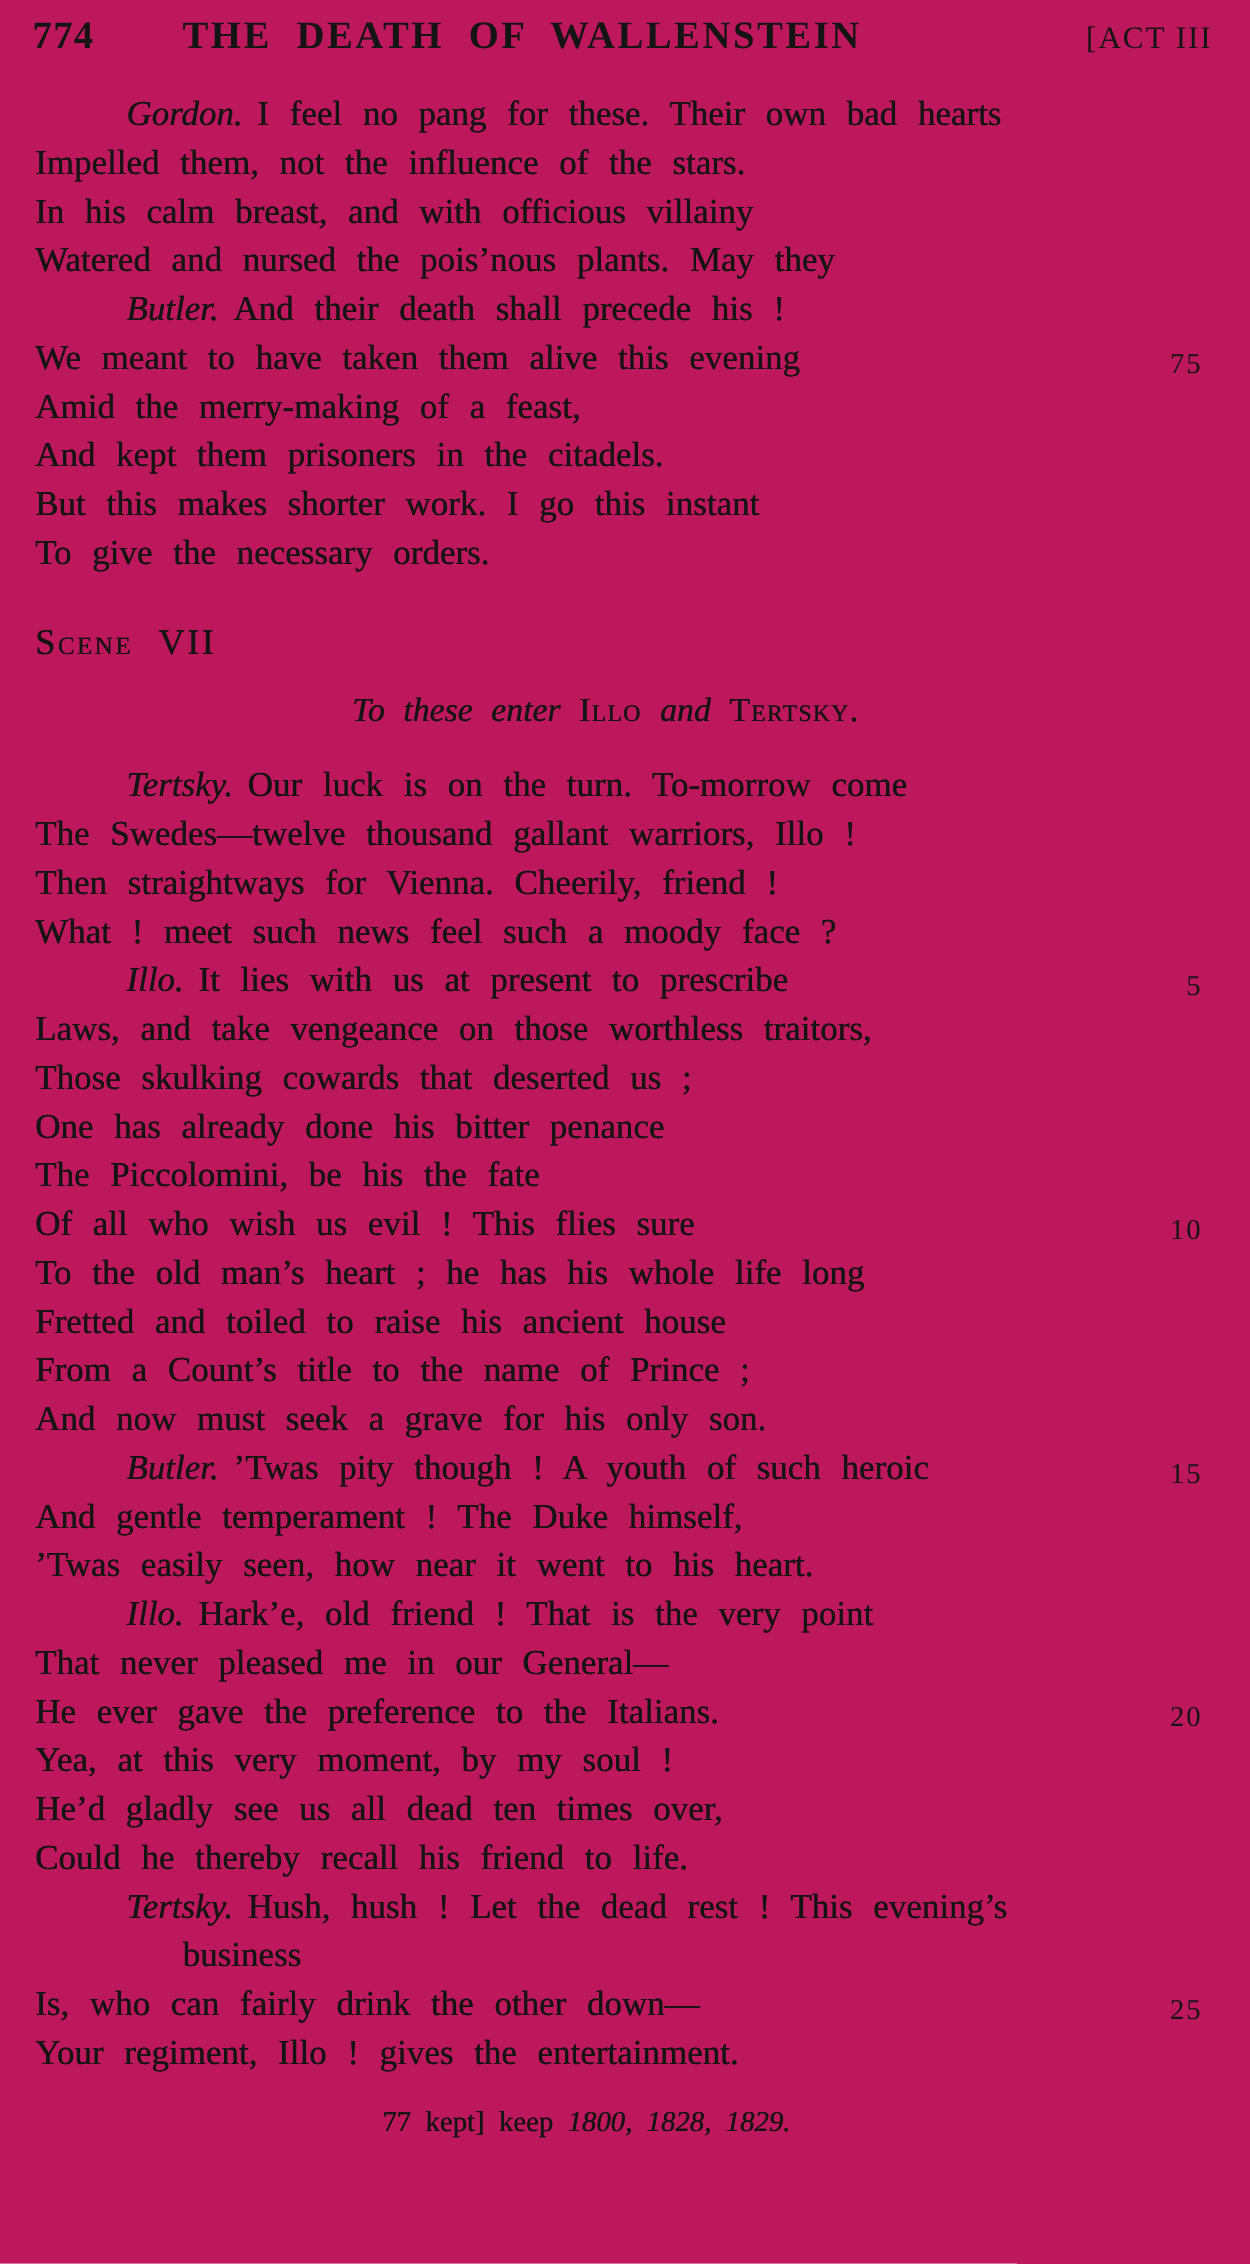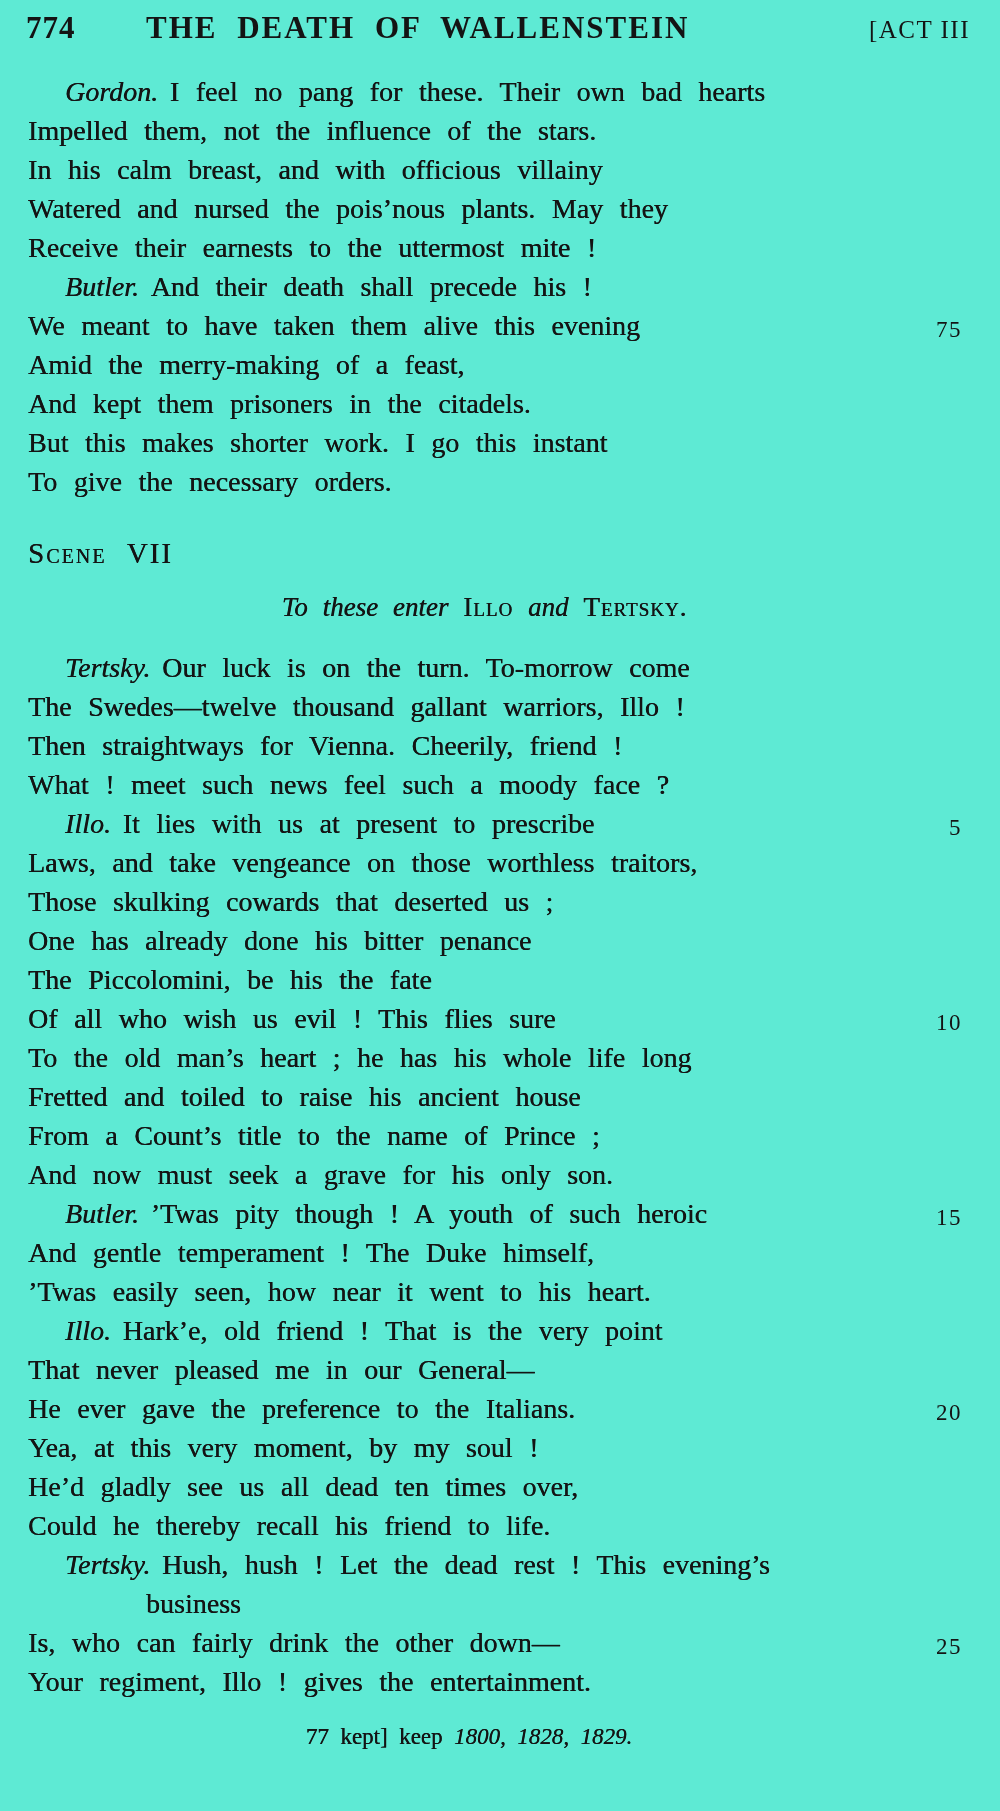--- a/index.html
+++ b/index.html
@@ -1,20 +1,20 @@
 <!DOCTYPE html>
 <html><head>
 <meta charset="utf-8">
 <style>
   html, body { margin: 0; padding: 0; background: #ffffff; }
   .page {
     position: relative;
     width: 1000px;
     height: 1811px;
-    background: #5eead4;
+    background: #be185d;
     color: #141414;
     font-family: "Liberation Serif", "DejaVu Serif", serif;
     overflow: hidden;
     box-sizing: border-box;
   }
   .header {
     display: flex;
     align-items: baseline;
     padding: 10px 30px 0 26px;
   }
@@ -50,21 +50,21 @@
     word-spacing: 0.34em;
     text-shadow: 0.35px 0 0 currentColor;
   }
   .verse-line {
     position: relative;
     white-space: nowrap;
     height: 39px;
   }
   .speech-start { padding-left: 37px; }
   .hang { padding-left: 118px; }
-  .speaker { font-style: italic; margin-right: 0.42em; }
+  .speaker { font-style: italic; margin-right: 0.42em; margin-left: 36px; }
   .line-num {
     position: absolute;
     right: 38px;
     top: 4px;
     font-size: 23px;
     letter-spacing: 1.5px;
     word-spacing: 0;
     text-shadow: none;
   }
   .scene-heading {
@@ -105,21 +105,20 @@
   <div class="header">
     <span class="page-number">774</span>
     <span class="running-title">THE DEATH OF WALLENSTEIN</span>
     <span class="act-label">[ACT III</span>
   </div>
   <div class="body-text">
       <div class="verse-line speech-start"><span class="speaker">Gordon.</span><span class="line-text">I feel no pang for these.  Their own bad hearts</span></div>
       <div class="verse-line"><span class="line-text">Impelled them, not the influence of the stars.</span></div>
       <div class="verse-line"><span class="line-text">In his calm breast, and with officious villainy</span></div>
       <div class="verse-line"><span class="line-text">Watered and nursed the pois’nous plants.  May they</span></div>
-      <div class="verse-line"><span class="line-text">Receive their earnests to the uttermost mite !</span></div>
       <div class="verse-line speech-start"><span class="speaker">Butler.</span><span class="line-text">And their death shall precede his !</span></div>
       <div class="verse-line"><span class="line-text">We meant to have taken them alive this evening</span><span class="line-num">75</span></div>
       <div class="verse-line"><span class="line-text">Amid the merry-making of a feast,</span></div>
       <div class="verse-line"><span class="line-text">And kept them prisoners in the citadels.</span></div>
       <div class="verse-line"><span class="line-text">But this makes shorter work.  I go this instant</span></div>
       <div class="verse-line"><span class="line-text">To give the necessary orders.</span></div>
       <div class="scene-heading">Scene VII</div>
       <div class="stage-direction"><span class="italic">To these enter </span><span class="smallcaps">Illo</span><span class="italic"> and </span><span class="smallcaps">Tertsky</span><span class="plain">.</span></div>
       <div class="verse-line speech-start"><span class="speaker">Tertsky.</span><span class="line-text">Our luck is on the turn.  To-morrow come</span></div>
       <div class="verse-line"><span class="line-text">The Swedes—twelve thousand gallant warriors, Illo !</span></div>

